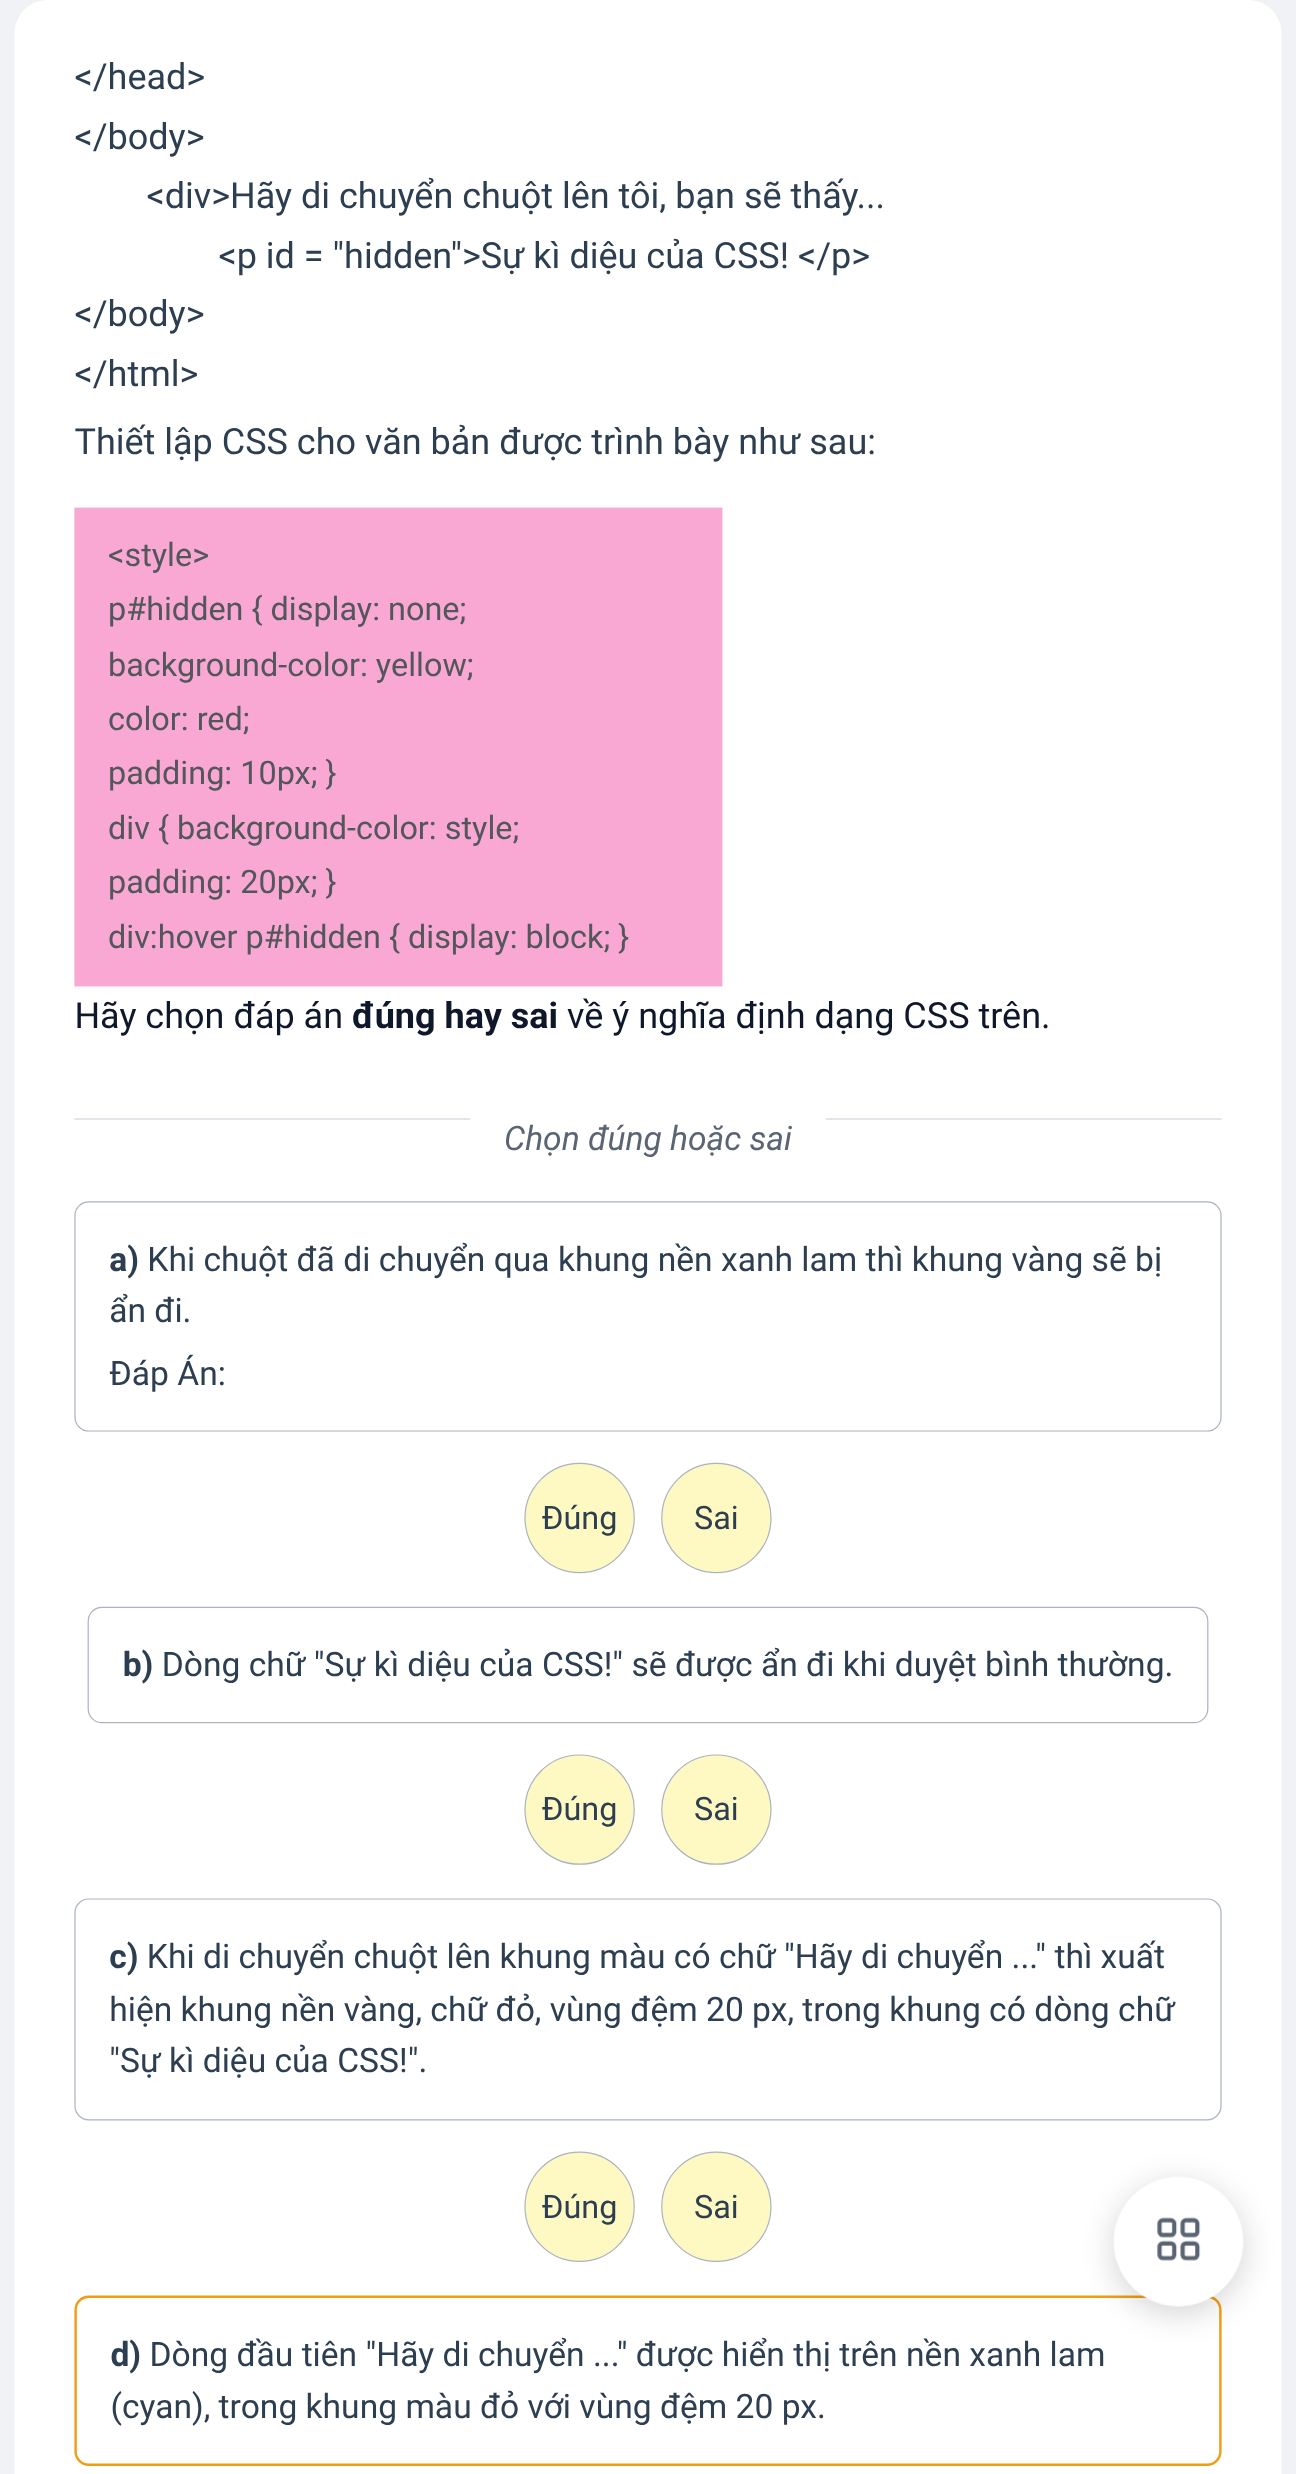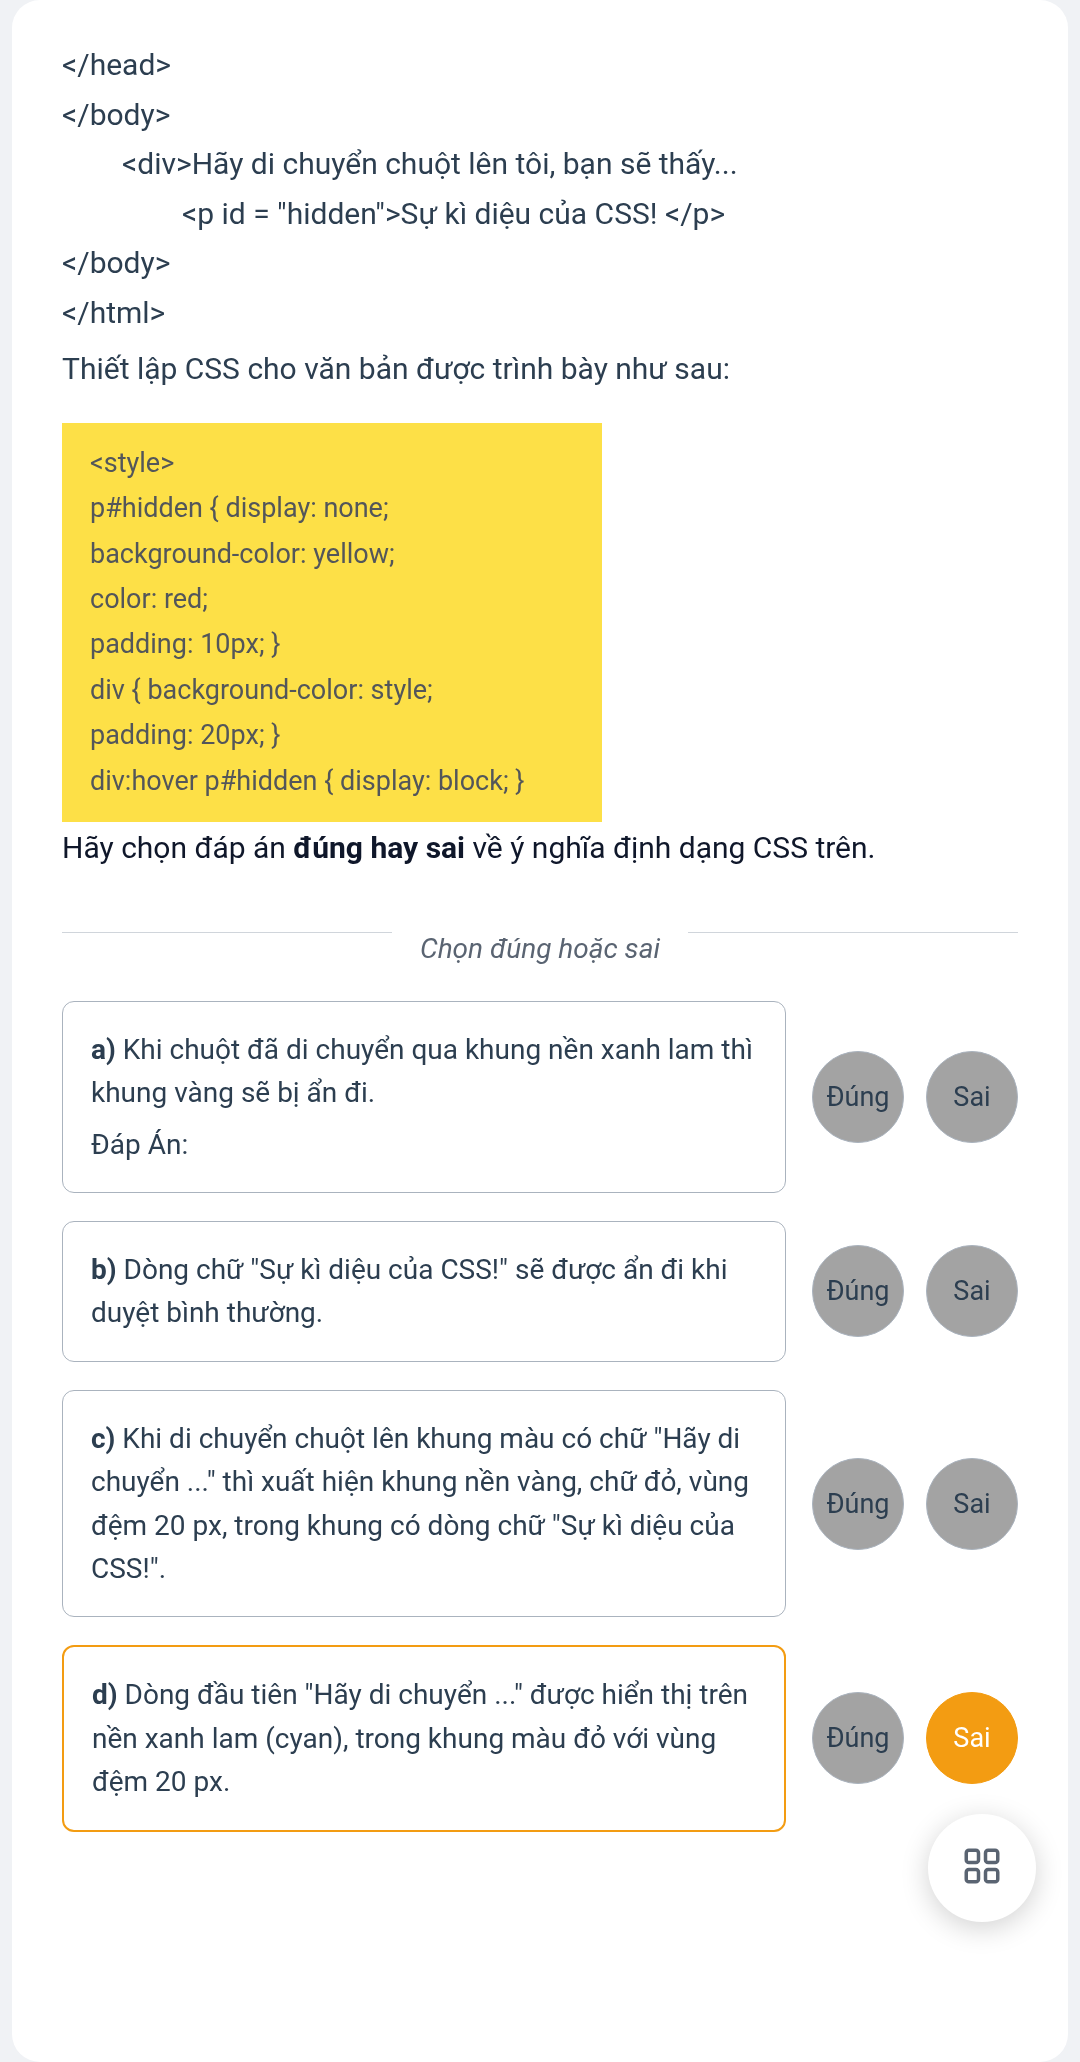--- a/index.html
+++ b/index.html
@@ -24,21 +24,21 @@
   }
   .indent-1 { padding-left: 60px; }
   .indent-2 { padding-left: 120px; }
   .desc-text {
     font-size: 30px;
     line-height: 1.6;
     color: #2c3e50;
     margin-top: 8px;
   }
   .css-block {
-    background: #fde047;
+    background: #f9a8d4;
     font-size: 27px;
     line-height: 1.68;
     color: #53565a;
     padding: 18px 28px;
     margin-top: 30px;
     width: 540px;
     font-family: -apple-system, BlinkMacSystemFont, "Segoe UI", Roboto, sans-serif;
   }
   .css-block .indent { padding-left: 18px; }
   .followup {
@@ -62,20 +62,21 @@
   .divider-label {
     padding: 0 28px;
     font-size: 28px;
     color: #5a6472;
   }
   .q-row {
     display: flex;
     align-items: center;
     gap: 26px;
     margin-bottom: 28px;
+    flex-direction: column;
   }
   .q-box {
     flex: 1;
     border: 1px solid #aab3be;
     border-radius: 12px;
     padding: 26px 28px;
     font-size: 28px;
     line-height: 1.55;
     color: #2c3e50;
   }
@@ -83,21 +84,21 @@
     border: 2px solid #f39c12;
   }
   .q-box .label { font-weight: 700; }
   .q-box .answer-label { font-weight: 400; display: block; margin-top: 8px; }
   .btns { display: flex; gap: 22px; }
   .btn {
     width: 92px;
     height: 92px;
     border-radius: 50%;
     border: 1px solid #aab3be;
-    background: #a3a3a3;
+    background: #fef9c3;
     display: flex;
     align-items: center;
     justify-content: center;
     font-size: 27px;
     color: #2c3e50;
     cursor: pointer;
   }
   .btn.selected {
     background: #f39c12;
     border-color: #f39c12;

